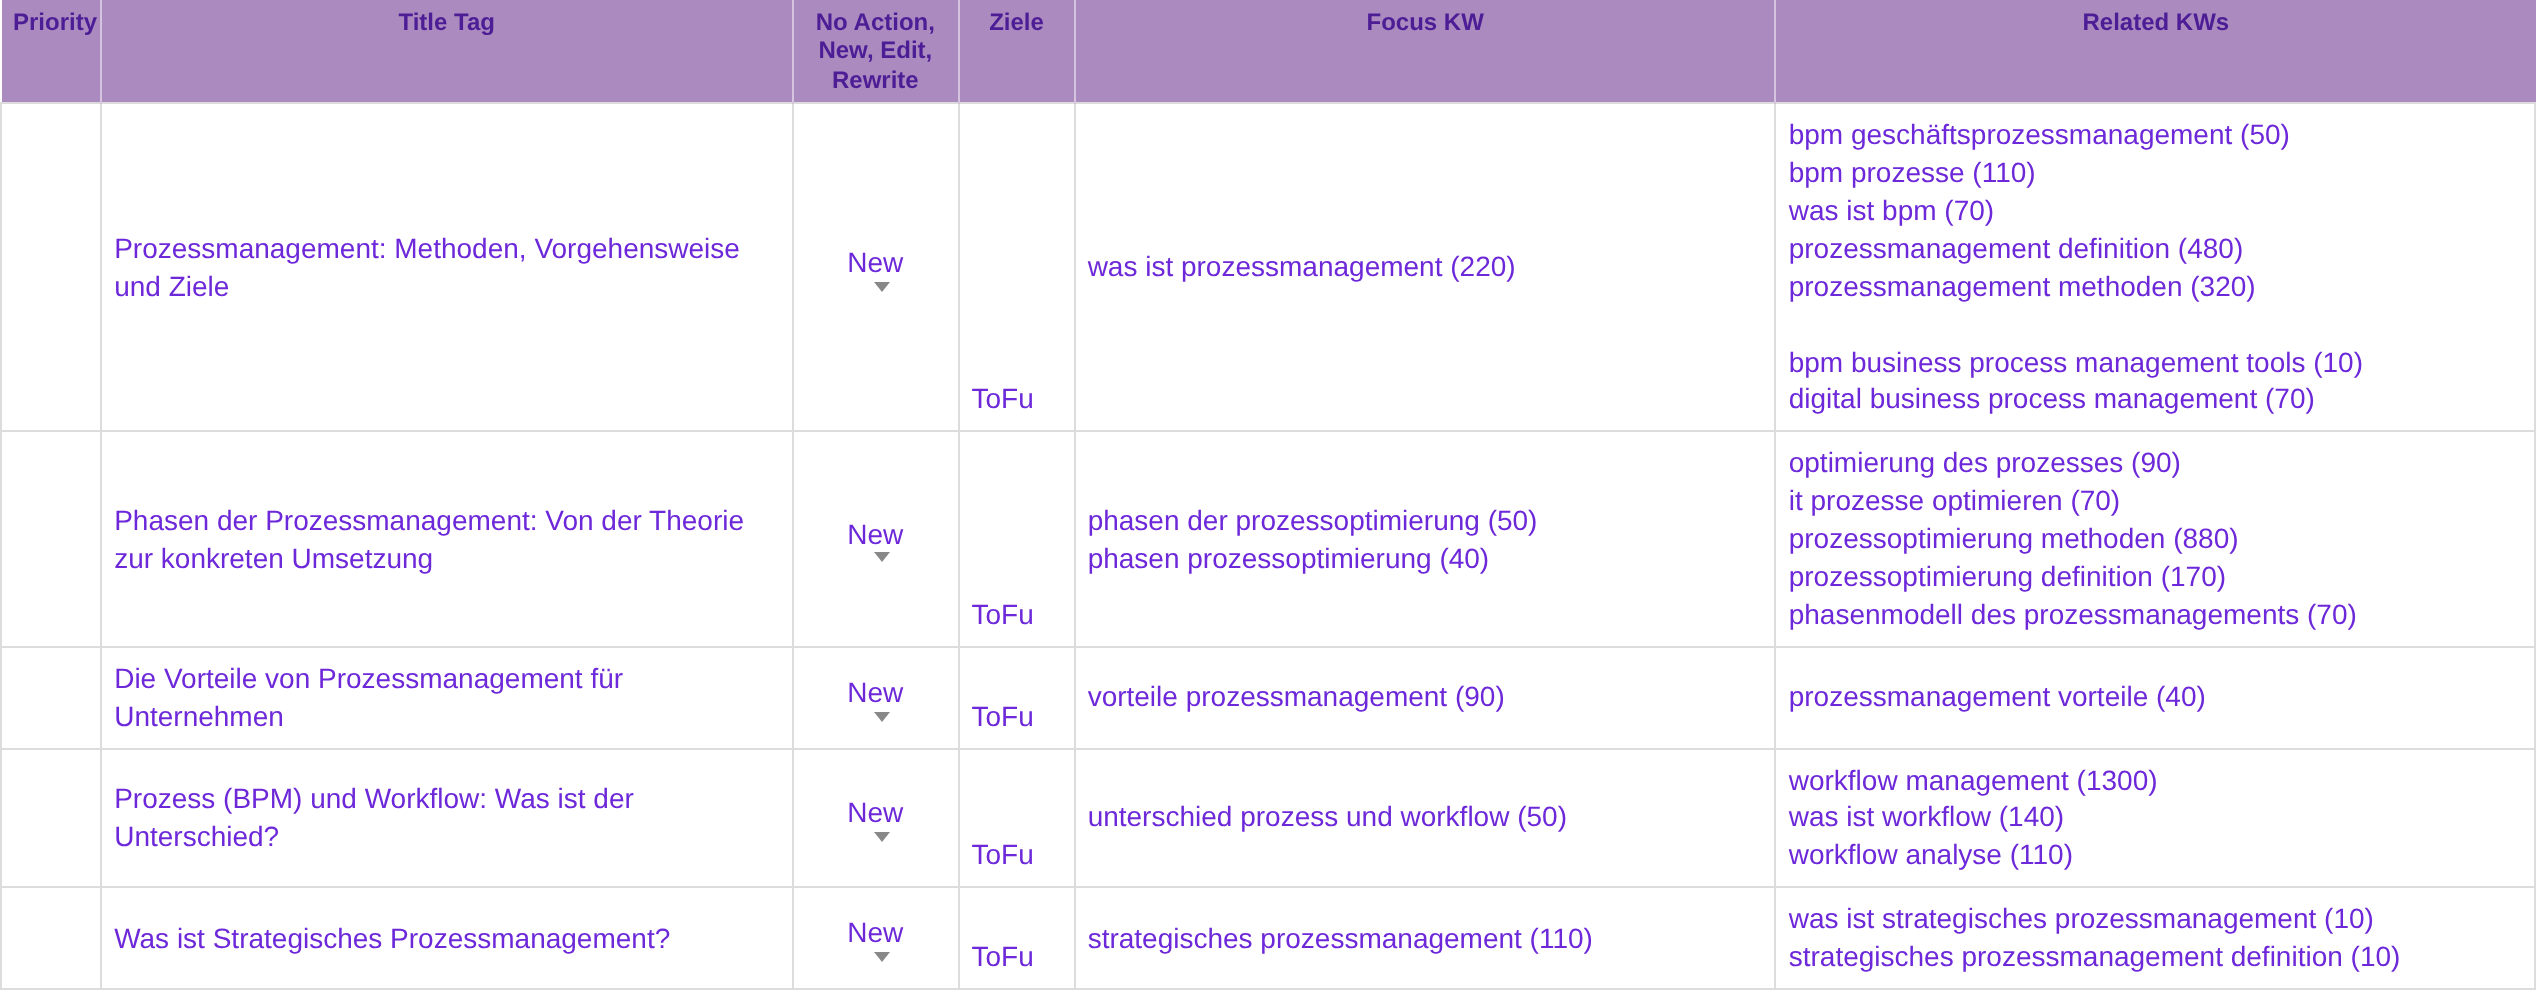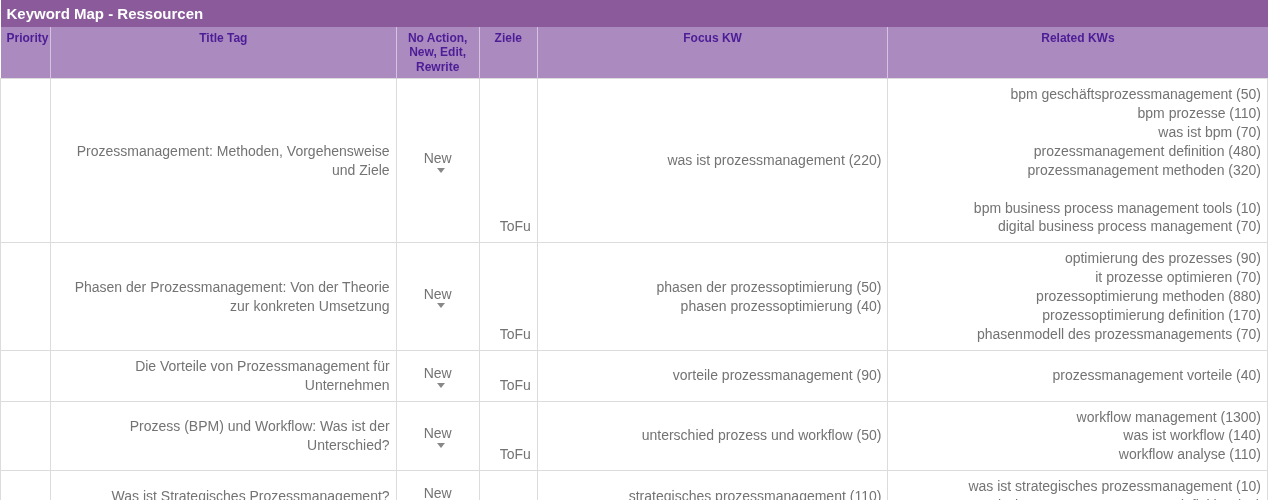--- a/index.html
+++ b/index.html
@@ -32,24 +32,23 @@
       border-left: 1px solid #d5c3e0;
       vertical-align: top;
       line-height: 1.2;
     }
     .header-row th:first-child { border-left: none; }
     tbody td {
       border: 1px solid #dcdcdc;
       padding: 6px 6px;
       vertical-align: bottom;
       font-size: 14px;
-      color: #737373;
+      color: #6d28d9;
       line-height: 1.35;
       background:#fff;
-      text-align:right;
     }
     tbody td.middle { vertical-align: middle; }
     tbody td.title-tag { font-weight: 400; }
     .col-priority { width: 50px; }
     .col-title    { width: 345px; }
     .col-action   { width: 83px; }
     .col-funnel   { width: 58px; }
     .col-focus    { width: 350px; }
     .col-related  { width: 379px; }
     .dropdown {
@@ -74,24 +73,20 @@
 <table>
   <colgroup>
     <col class="col-priority">
     <col class="col-title">
     <col class="col-action">
     <col class="col-funnel">
     <col class="col-focus">
     <col class="col-related">
   </colgroup>
   <thead>
-    <tr class="title-row">
-      <td colspan="5">Keyword Map - Ressourcen</td>
-      <td></td>
-    </tr>
     <tr class="header-row">
       <th>Priority</th>
       <th>Title Tag</th>
       <th>No Action, New, Edit, Rewrite</th>
       <th>Ziele</th>
       <th>Focus KW</th>
       <th>Related KWs</th>
     </tr>
   </thead>
   <tbody>

